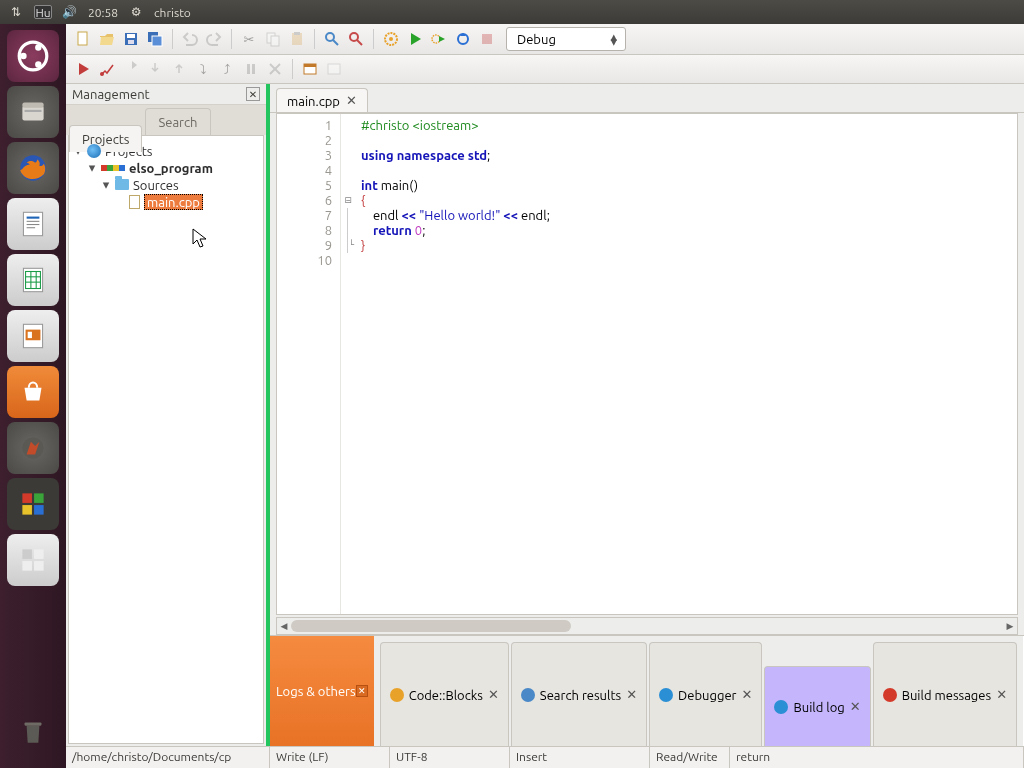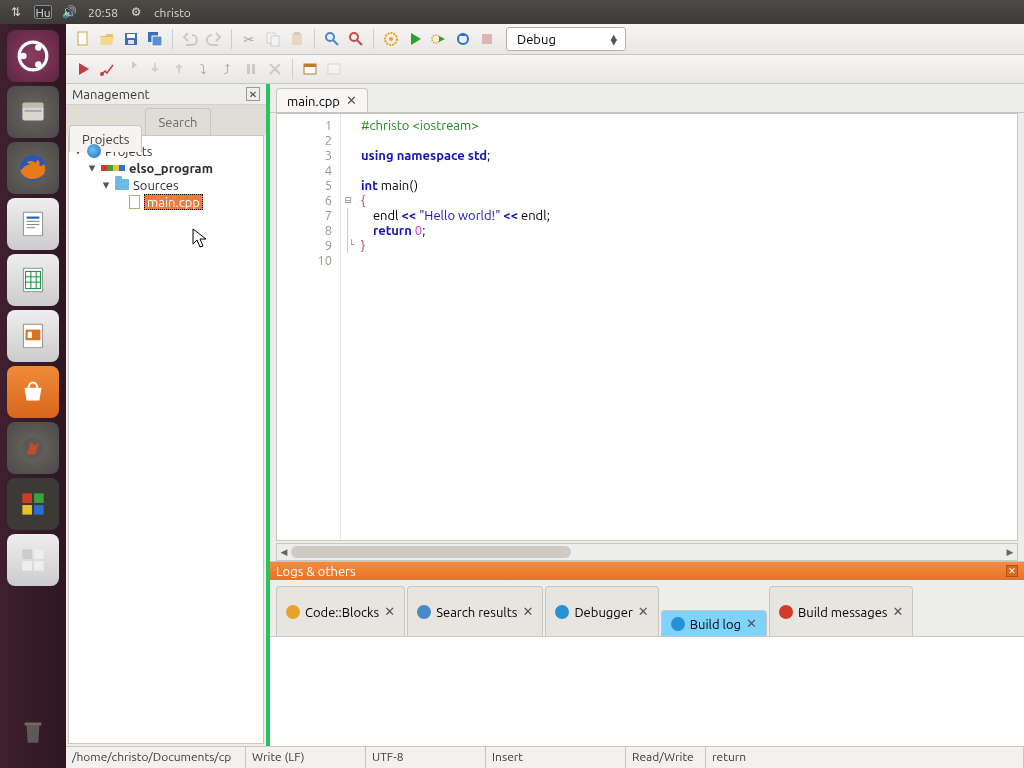--- a/index.html
+++ b/index.html
@@ -68,26 +68,26 @@
 .kw-blue { color:#1414b8; font-weight:bold; }
 .kw-str { color:#1414b8; }
 .kw-num { color:#c23cc2; }
 .kw-brace { color:#c23c3c; }
 .hscroll { height:18px; background:#ededeb; border:1px solid #c9c5bf; margin:2px 6px 0 6px; position:relative; }
 .hscroll .thumb { position:absolute; left:14px; top:2px; height:12px; width:280px; background:#cfcbc4; border-radius:6px; }
 .hscroll .arr { position:absolute; top:0; width:14px; height:100%; display:flex; align-items:center; justify-content:center; font-size:9px; color:#666; }
 .hscroll .arrL { left:0; } .hscroll .arrR { right:0; }
 
 
-.logs { border-top:1px solid #c9c5bf; background:#fff; display:flex; flex-direction:column; }
+.logs { border-top:1px solid #c9c5bf; background:#fff; display:flex; }
 .logs-title { background:linear-gradient(#f58b3f,#e87226); color:#fff; font-size:11px; padding:2px 6px; display:flex; justify-content:space-between; align-items:center; }
 .logs-title .xb { background:#d96a21; border:1px solid #b55012; width:12px; height:12px; font-size:9px; color:#fff; display:flex; align-items:center; justify-content:center; }
 .logtabs { display:flex; gap:2px; padding:6px 6px 0 6px; background:#ededeb; }
 .logtab { border:1px solid #c9c5bf; border-bottom:none; background:#e7e5e0; padding:5px 9px; border-radius:4px 4px 0 0; display:flex; align-items:center; gap:5px; font-size:13px; }
-.logtab.active { background:#7dd3fc;margin-top:24px; }
+.logtab.active { background:#c4b5fd;margin-top:24px; }
 .logtab .x { color:#555; font-weight:bold; }
 .logbody { height:110px; background:#fff; border-top:1px solid #c9c5bf; }
 .cico { width:14px; height:14px; border-radius:7px; display:inline-block; }
 
 
 .status { height:22px; border-top:1px solid #c9c5bf; background:#f2f1f0; display:flex; }
 .status div { border-right:1px solid #c9c5bf; padding:3px 6px; font-size:12px; color:#3b3a36; white-space:nowrap; overflow:hidden; }
 
 
 .cursor { position:absolute; width:16px; height:22px; pointer-events:none; }
@@ -470,21 +470,21 @@
               <span>Build messages</span>
               <span class="x">✕</span>
             </div>
         </div>
         <div class="logbody"></div>
       </div>
     </div>
   </div>
 
   <div class="status">
-    <div style="width:180px">/home/christo/Documents/cp</div>
+    <div style="width:204px">/home/christo/Documents/cp</div>
     <div style="width:120px">Write (LF)</div>
     <div style="width:120px">UTF-8</div>
     <div style="width:140px">Insert</div>
     <div style="width:80px">Read/Write</div>
     <div style="flex:1">return</div>
   </div>
 </div>
 
 <div class="cursor" style="left:192px; top:228px;">
   <svg viewBox="0 0 16 22">

